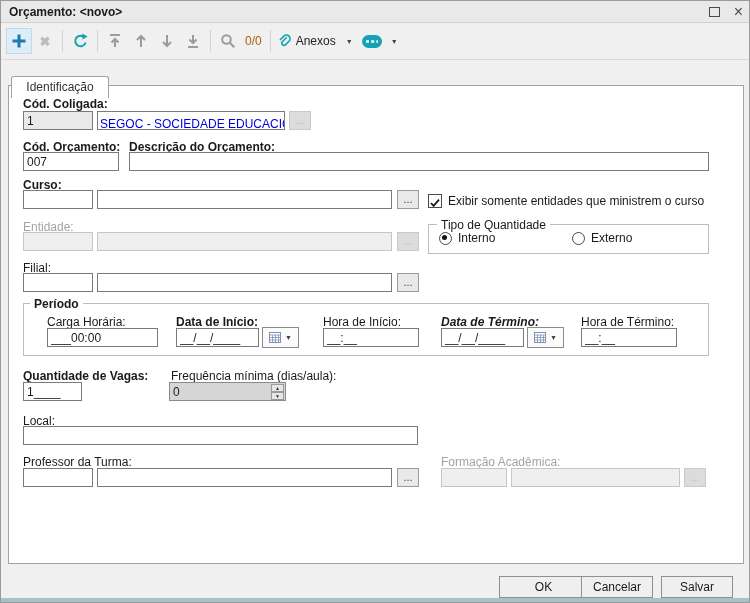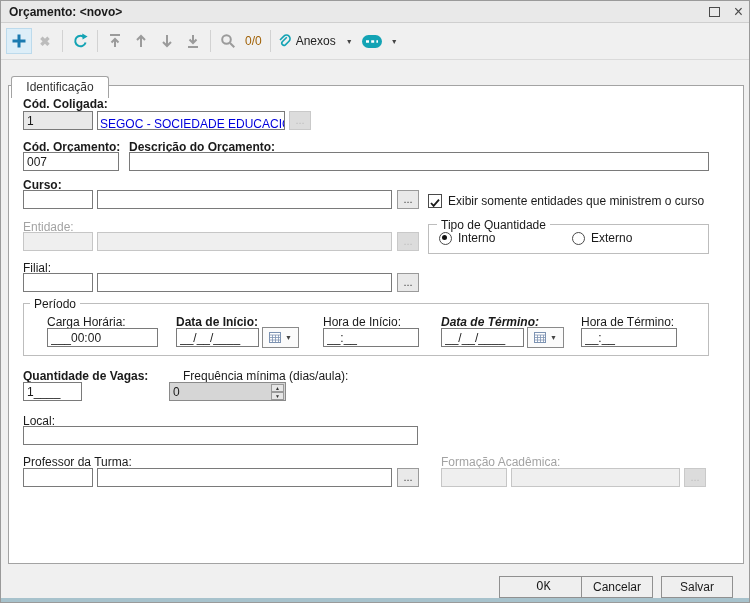--- a/index.html
+++ b/index.html
@@ -164,21 +164,21 @@
   <input class="inp off" style="left: 22px; top: 231px; width: 70px;" disabled="">
   <input class="inp off" style="left: 96px; top: 231px; width: 295px;" disabled="">
   <button class="dots off" style="left:396px;top:231px;">...</button>
 
   <span class="lbl" style="left:22px;top:260px;">Filial:</span>
   <input class="inp" style="left: 22px; top: 272px; width: 70px;" value="">
   <input class="inp" style="left: 96px; top: 272px; width: 295px;" value="">
   <button class="dots" style="left:396px;top:272px;">...</button>
 
   <div class="group" style="left:22px;top:302px;width:686px;height:53px;"></div>
-  <span class="glabel" style="left:29px;top:296px;">Período</span>
+  <span class="glabel" style="left:29px;top:296px;font-weight:bold;">Período</span>
   <span class="lbl" style="left:46px;top:314px;">Carga Horária:</span>
   <input class="inp" style="left: 46px; top: 327px; width: 111px;" value="___00:00">
   <span class="lbl b" style="left:175px;top:314px;">Data de Início:</span>
   <input class="inp" style="left: 175px; top: 327px; width: 83px;" value="__/__/____">
   <div class="calbtn" style="left:261px;top:326px;">
     <svg width="13" height="13">
         <rect x="0.5" y="1.5" width="11" height="10" fill="#fff" stroke="#7d93b2"></rect>
         <path d="M0.5 4h11M3.5 4v7.5M6.5 4v7.5M9.5 4v7.5M0.5 6.5h11M0.5 9h11" stroke="#7d93b2" stroke-width="0.8"></path>
       </svg>
     <span class="arrow">▼</span>
@@ -192,21 +192,21 @@
         <rect x="0.5" y="1.5" width="11" height="10" fill="#fff" stroke="#7d93b2"></rect>
         <path d="M0.5 4h11M3.5 4v7.5M6.5 4v7.5M9.5 4v7.5M0.5 6.5h11M0.5 9h11" stroke="#7d93b2" stroke-width="0.8"></path>
       </svg>
     <span class="arrow">▼</span>
   </div>
   <span class="lbl" style="left:580px;top:314px;">Hora de Término:</span>
   <input class="inp" style="left: 580px; top: 327px; width: 96px;" value="__:__">
 
   <span class="lbl b" style="left:22px;top:368px;">Quantidade de Vagas:</span>
   <input class="inp" style="left: 22px; top: 381px; width: 59px;" value="1____">
-  <span class="lbl" style="left:170px;top:368px;margin-left:12px;">Frequência mínima (dias/aula):</span>
+  <span class="lbl" style="left:170px;top:368px;">Frequência mínima (dias/aula):</span>
   <div class="spinner">
     <span class="spin-val">0</span>
     <span class="spin-btns">
       <div>▲</div>
       <div>▼</div>
     </span>
   </div>
 
   <span class="lbl" style="left:22px;top:413px;">Local:</span>
   <input class="inp" style="left: 22px; top: 425px; width: 395px;" value="">
@@ -214,18 +214,18 @@
   <span class="lbl" style="left:22px;top:454px;">Professor da Turma:</span>
   <input class="inp" style="left: 22px; top: 467px; width: 70px;" value="">
   <input class="inp" style="left: 96px; top: 467px; width: 295px;" value="">
   <button class="dots" style="left:396px;top:467px;">...</button>
 
   <span class="lbl dis" style="left:440px;top:454px;">Formação Acadêmica:</span>
   <input class="inp off" style="left: 440px; top: 467px; width: 66px;" disabled="">
   <input class="inp off" style="left: 510px; top: 467px; width: 169px;" disabled="">
   <button class="dots off" style="left:683px;top:467px;">...</button>
 
-  <button class="btn" style="left:498px;top:575px;width:89px;font-family:Liberation Mono, monospace;">OK</button>
+  <button class="btn" style="left:498px;top:575px;width:89px;">OK</button>
   <button class="btn" style="left:580px;top:575px;width:72px;">Cancelar</button>
   <button class="btn" style="left:660px;top:575px;width:72px;">Salvar</button>
 
   <div class="bottom-strip"></div>
 </div>
 
 </body></html>

